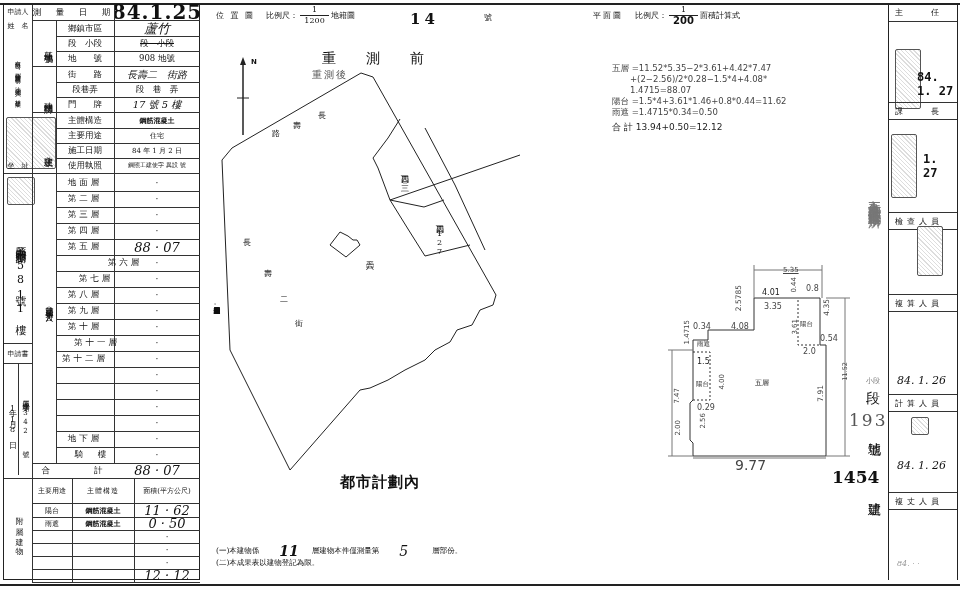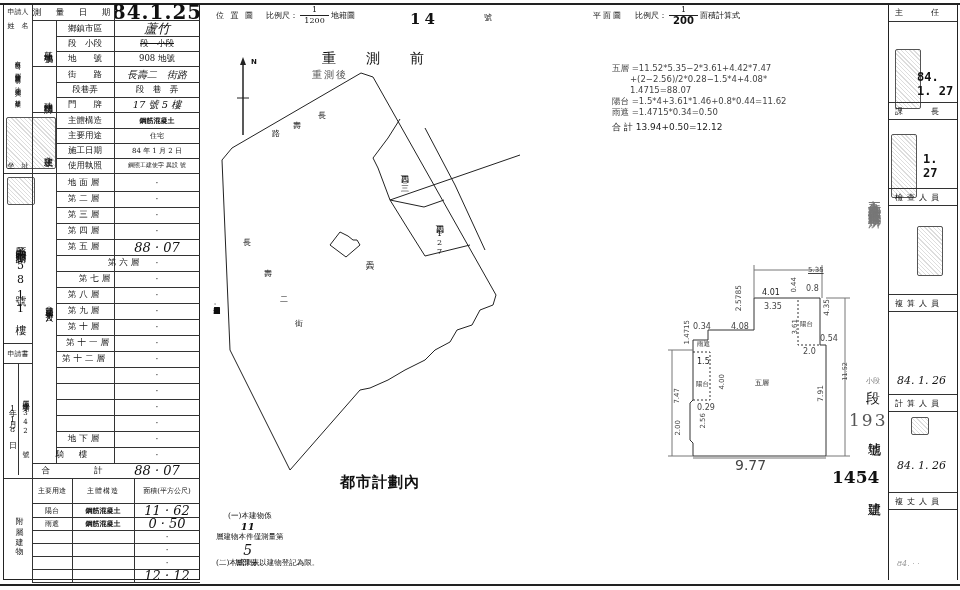--- a/index.html
+++ b/index.html
@@ -126,42 +126,42 @@
       <div class="hline" style="left: 52px; top: 282px; width: 144px;"></div>
       <div class="cell" style="left: 52px; top: 282px; width: 58px; height: 16px; letter-spacing: 3px;">第八層</div>
       <div class="cell dot" style="left: 110px; top: 282px; width: 86px; height: 16px;">·</div>
       <div class="hline" style="left: 52px; top: 298px; width: 144px;"></div>
       <div class="cell" style="left: 52px; top: 298px; width: 58px; height: 16px; letter-spacing: 3px;">第九層</div>
       <div class="cell dot" style="left: 110px; top: 298px; width: 86px; height: 16px;">·</div>
       <div class="hline" style="left: 52px; top: 314px; width: 144px;"></div>
       <div class="cell" style="left: 52px; top: 314px; width: 58px; height: 16px; letter-spacing: 3px;">第十層</div>
       <div class="cell dot" style="left: 110px; top: 314px; width: 86px; height: 16px;">·</div>
       <div class="hline" style="left: 52px; top: 330px; width: 144px;"></div>
-      <div class="cell" style="left: 56px; top: 330px; width: 58px; height: 16px; letter-spacing: 3px;">第十一層</div>
+      <div class="cell" style="left: 64px; top: 330px; width: 58px; height: 16px; letter-spacing: 3px;">第十一層</div>
       <div class="cell dot" style="left: 110px; top: 330px; width: 86px; height: 16px;">·</div>
       <div class="hline" style="left: 52px; top: 346px; width: 144px;"></div>
       <div class="cell" style="left: 52px; top: 346px; width: 58px; height: 16px; letter-spacing: 3px;">第十二層</div>
       <div class="cell dot" style="left: 110px; top: 346px; width: 86px; height: 16px;">·</div>
       <div class="hline" style="left: 52px; top: 362px; width: 144px;"></div>
       <div class="cell" style="left: 52px; top: 362px; width: 58px; height: 16px; letter-spacing: 3px;"></div>
       <div class="cell dot" style="left: 110px; top: 362px; width: 86px; height: 16px;">·</div>
       <div class="hline" style="left: 52px; top: 378px; width: 144px;"></div>
       <div class="cell" style="left: 52px; top: 378px; width: 58px; height: 16px; letter-spacing: 3px;"></div>
       <div class="cell dot" style="left: 110px; top: 378px; width: 86px; height: 16px;">·</div>
       <div class="hline" style="left: 52px; top: 394px; width: 144px;"></div>
       <div class="cell" style="left: 52px; top: 394px; width: 58px; height: 16px; letter-spacing: 3px;"></div>
       <div class="cell dot" style="left: 110px; top: 394px; width: 86px; height: 16px;">·</div>
       <div class="hline" style="left: 52px; top: 410px; width: 144px;"></div>
       <div class="cell" style="left: 52px; top: 410px; width: 58px; height: 16px; letter-spacing: 3px;"></div>
       <div class="cell dot" style="left: 110px; top: 410px; width: 86px; height: 16px;">·</div>
       <div class="hline" style="left: 52px; top: 426px; width: 144px;"></div>
       <div class="cell" style="left: 52px; top: 426px; width: 58px; height: 16px; letter-spacing: 3px;">地下層</div>
       <div class="cell dot" style="left: 110px; top: 426px; width: 86px; height: 16px;">·</div>
       <div class="hline" style="left: 52px; top: 442px; width: 144px;"></div>
-      <div class="cell" style="left: 40px; top: 442px; width: 58px; height: 16px; letter-spacing: 3px;">騎　樓</div>
+      <div class="cell" style="left: 59px; top: 442px; width: 58px; height: 16px; letter-spacing: 3px;">騎　樓</div>
       <div class="cell dot" style="left: 110px; top: 442px; width: 86px; height: 16px;">·</div>
       <div class="hline" style="left: 52px; top: 458px; width: 144px;"></div>
     </div>
 
   <div class="hline" style="left:0;top:338px;width:28px;"></div>
   <div class="cell" style="left:0;top:342px;width:28px;height:14px;font-size:7px;">申請書</div>
   <div class="hline" style="left:0;top:358px;width:28px;"></div>
   <div class="vline" style="left:14px;top:358px;height:112px;"></div>
   <div class="cell vtext" style="left:1px;top:362px;width:13px;height:105px;font-size:8px;">年1月18日</div>
   <div class="cell vtext" style="left:15px;top:362px;width:13px;height:105px;font-size:7px;">屋地二建字第 342 號</div>
@@ -248,23 +248,23 @@
 <div class="abs" style="left:295px;top:318px;font-size:8px;">街</div>
 
 <div class="abs vert-col" style="left:398px;top:170px;font-size:8px;">三〇四—三</div>
 <div class="abs vert-col" style="left:433px;top:220px;font-size:8px;">三〇四—127</div>
 <div class="abs vert-col" style="left:363px;top:255px;font-size:8px;">三〇六</div>
 
 <div class="abs vert-col" style="left:212px;top:302px;font-size:6.5px;height:170px;line-height:9px;">本建物平面圖及建物面積係依使用執照竣工平面圖轉繪計算。</div>
 
 <div class="abs" style="left:340px;top:473px;font-size:15px;font-weight:bold;letter-spacing:1px;">都市計劃內</div>
 
-<div class="abs" style="left:216px;top:511px;font-size:7.5px;display:flex;align-items:center;white-space:nowrap;flex-direction:column;">
+<div class="abs" style="left:216px;top:543px;font-size:7.5px;display:flex;align-items:center;white-space:nowrap;">
   <span>(一)本建物係</span>
-  <span style="font-size:10px;font-style:italic;font-weight:bold;margin:0 24px 0 20px;">11</span>
+  <span style="font-size:14px;font-style:italic;font-weight:bold;margin:0 13px 0 20px;">11</span>
   <span>層建物本件僅測量第</span>
   <span style="font-size:14px;font-style:italic;margin:0 24px 0 20px;">5</span>
   <span>層部份。</span>
 </div>
 <div class="abs" style="left:216px;top:558px;font-size:7.5px;">(二)本成果表以建物登記為限。</div>
 
 <div class="abs label-sm" style="left:593px;top:10px;font-size:8px;">平面圖</div>
 <div class="abs" style="left:635px;top:5px;font-size:8px;display:flex;align-items:center;">
   <span>比例尺：</span>
   <span class="frac">
@@ -296,21 +296,21 @@
     <path d="M 22 90 L 22 196" stroke="#777"></path>
     <path d="M 18 90 L 43 90" stroke="#777"></path>
     <path d="M 18 196 L 43 196" stroke="#777"></path>
     <path d="M 195 38 L 195 196" stroke="#777"></path>
     <path d="M 176 38 L 200 38" stroke="#777"></path>
     <path d="M 176 196 L 200 196" stroke="#777"></path>
     <path d="M 43 198 L 176 198" stroke="#777"></path>
   </g>
 </svg>
 
-<div class="formula" style="left:808px;top:265px;font-size:7px;text-decoration:underline;">5.35</div>
+<div class="formula" style="left:783px;top:265px;font-size:7px;text-decoration:underline;">5.35</div>
 <div class="formula" style="left:762px;top:288px;font-size:8px;color:#222;">4.01</div>
 <div class="formula vert-col" style="left:789px;top:277px;font-size:7px;writing-mode:vertical-rl;text-orientation:sideways;transform:rotate(180deg);">0.44</div>
 <div class="formula" style="left:806px;top:284px;font-size:8px;">0.8</div>
 <div class="formula" style="left:764px;top:302px;font-size:8px;">3.35</div>
 <div class="formula vert-col" style="left:734px;top:285px;font-size:7.5px;writing-mode:vertical-rl;text-orientation:sideways;transform:rotate(180deg);">2.5785</div>
 <div class="formula vert-col" style="left:822px;top:299px;font-size:7.5px;writing-mode:vertical-rl;text-orientation:sideways;transform:rotate(180deg);">4.35</div>
 <div class="formula" style="left:693px;top:322px;font-size:8px;">0.34</div>
 <div class="formula" style="left:731px;top:322px;font-size:8px;">4.08</div>
 <div class="formula vert-col" style="left:790px;top:319px;font-size:7px;writing-mode:vertical-rl;text-orientation:sideways;transform:rotate(180deg);">3.61</div>
 <div class="formula" style="left:820px;top:334px;font-size:8px;">0.54</div>
@@ -340,21 +340,21 @@
 
 <div class="right-panel">
   <div class="rp-head" style="top:0;border-top:none;">主　　任</div>
   <div class="stamp" style="left:6px;top:45px;width:26px;height:60px;"></div>
   <div class="rp-date" style="left:28px;top:66px;">84. 1. 27</div>
 
   <div class="rp-head" style="top:98px;">課　　長</div>
   <div class="stamp" style="left:2px;top:130px;width:26px;height:64px;"></div>
   <div class="rp-date" style="left:34px;top:148px;">1. 27</div>
 
-  <div class="rp-head" style="top:184px;text-align:center;">檢查人員</div>
+  <div class="rp-head" style="top:208px;text-align:center;">檢查人員</div>
   <div class="stamp" style="left:28px;top:222px;width:26px;height:50px;"></div>
 
   <div class="rp-head" style="top:290px;">複算人員</div>
   <div class="rp-date-it" style="left:8px;top:370px;">84. 1. 26</div>
 
   <div class="rp-head" style="top:390px;">計算人員</div>
   <div class="stamp" style="left:22px;top:413px;width:18px;height:18px;"></div>
   <div class="rp-date-it" style="left:8px;top:455px;">84. 1. 26</div>
 
   <div class="rp-head" style="top:488px;">複丈人員</div>

